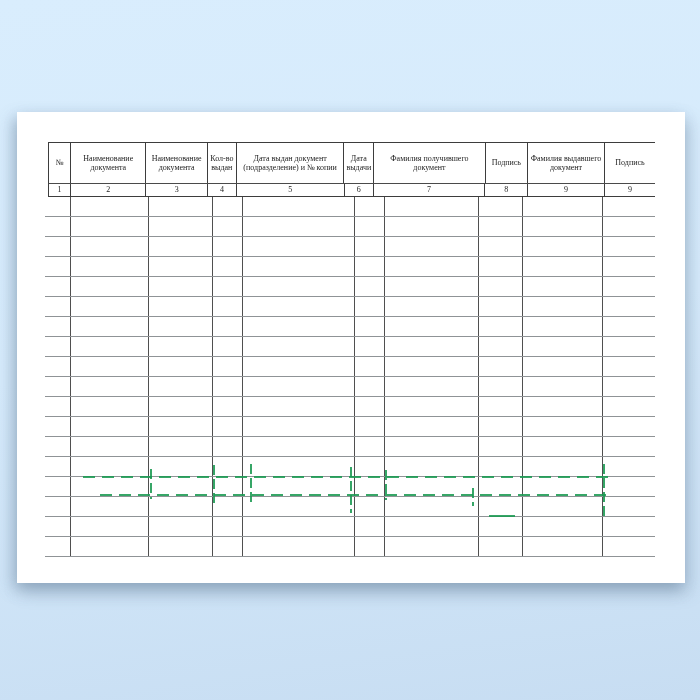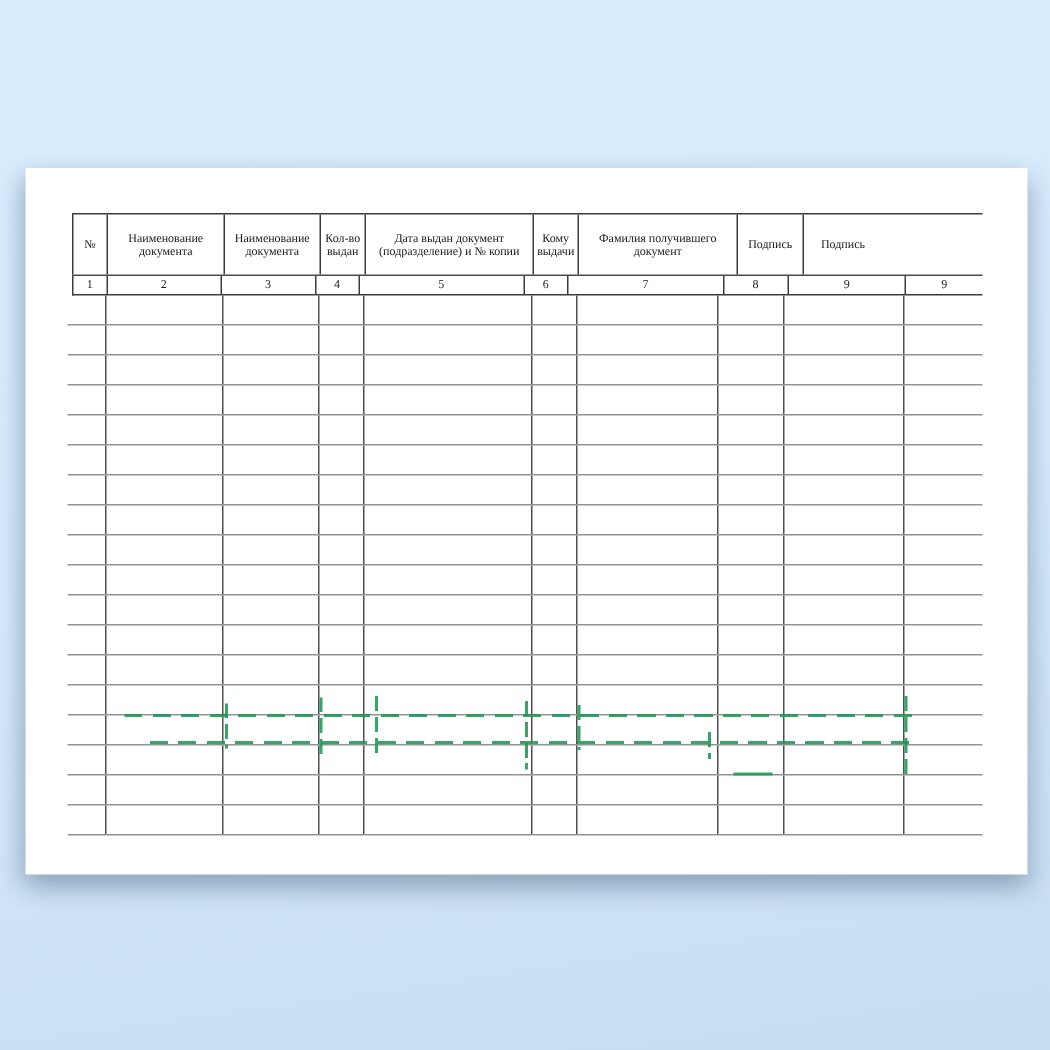--- a/index.html
+++ b/index.html
@@ -21,21 +21,21 @@
   .hdr{border-top:1.4px solid #3d3d3d;height:41px;}
   .nums{height:14px;border-bottom:1.5px solid #3d3d3d;border-top:1px solid #4a4a4a;}
   .c{
     box-sizing:border-box;border-right:1px solid #3d3d3d;
     display:flex;flex-direction:column;align-items:center;justify-content:center;
     text-align:center;font-size:8px;line-height:9.5px;padding:1px 2px;
   }
   .c:last-child{border-right:none;}
   .nums .c{font-size:8px;line-height:12px;padding:0;}
   .w1{width:23px}.w2{width:78px}.w3{width:64px}.w4{width:30px}.w5{width:112px}
-  .w6{width:30px}.w7{width:106px}.w8{width:44px}.w9{width:80px}.w10{width:52px}
+  .w6{width:30px}.w7{width:116px}.w8{width:44px}.w9{width:80px}.w10{width:52px}
   .body{width:610px;}
   .brow{display:flex;height:20px;box-sizing:border-box;border-bottom:1px solid #8f9396;}
   .brow .bc{box-sizing:border-box;border-right:1px solid #4f4f4f;height:100%;}
   .brow .bc:last-child{border-right:none;}
   .bw0{width:26px}.bw2{width:78px}.bw3{width:64px}.bw4{width:30px}.bw5{width:112px}
   .bw6{width:30px}.bw7{width:94px}.bw8{width:44px}.bw9{width:80px}.bw10{width:52px}
   
   .wm{position:absolute;opacity:.88;pointer-events:none;}
   .wm-h{height:2px;background:repeating-linear-gradient(90deg,var(--wm) 0 12px,transparent 12px 19px);}
   .wm-v{width:2px;background:repeating-linear-gradient(180deg,var(--wm) 0 10px,transparent 10px 14px);}
@@ -47,23 +47,24 @@
 <div class="paper">
 
   <div class="tbl">
 
     <div class="hdr">
       <div class="c w1">№</div>
       <div class="c w2">Наименование документа</div>
       <div class="c w3">Наименование документа</div>
       <div class="c w4">Кол-во выдан</div>
       <div class="c w5">Дата выдан документ (подразделение) и № копии</div>
-      <div class="c w6">Кому выдачи</div>
+      <div class="c w6">Дата выдачи</div>
       <div class="c w7">Фамилия получившего документ</div>
       <div class="c w8">Подпись</div>
+      <div class="c w9">Фамилия выдавшего документ</div>
       <div class="c w10">Подпись</div>
     </div>
 
     <div class="nums">
       <div class="c w1">1</div>
       <div class="c w2">2</div>
       <div class="c w3">3</div>
       <div class="c w4">4</div>
       <div class="c w5">5</div>
       <div class="c w6">6</div>

